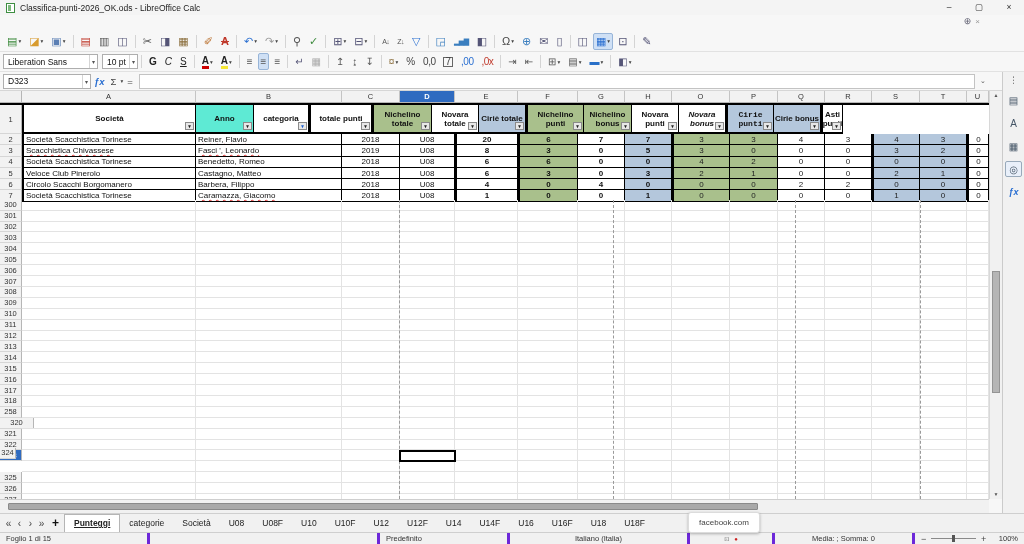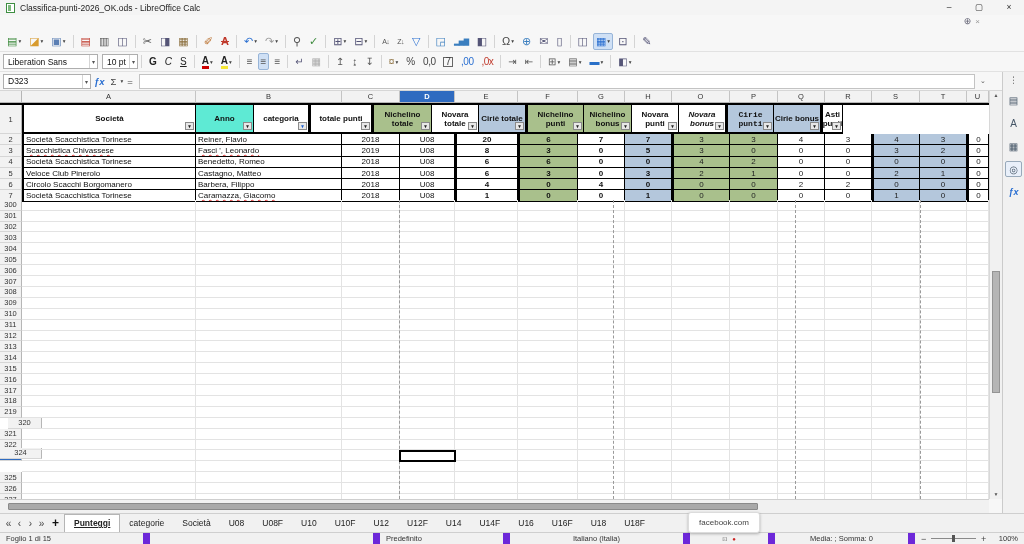--- a/index.html
+++ b/index.html
@@ -77,21 +77,21 @@
   .varrow.down{position:absolute;bottom:0;left:0;right:0}
   .vthumb{position:absolute;left:2px;right:2px;top:180px;height:122px;background:#b5b5b5;border:1px solid #949494}
   
   .tabbar{height:19px;display:flex;align-items:center;background:#f1f1f1;border-top:1px solid #cfcfcf;font-size:8.5px;padding-left:3px;position:relative}
   .tnav{width:11px;text-align:center;color:#444;font-size:10px;line-height:17px}
   .tadd{width:17px;text-align:center;font-weight:bold;font-size:12px;color:#111}
   .tab{padding:0 9px;line-height:17px;color:#222}
   .tab.active{background:#fff;font-weight:bold;text-decoration:underline;border:1px solid #b5b5b5;border-bottom:none}
   
   .statusbar{height:12px;display:flex;align-items:center;background:#f1f1f1;border-top:1px solid #cfcfcf;font-size:7.5px;color:#333}
-  .sseg{height:100%;display:flex;align-items:center;border-right:7px solid #6d28d9;padding:0 6px;overflow:hidden;white-space:nowrap}
+  .sseg{height:100%;display:flex;align-items:center;border-right:3px solid #6d28d9;padding:0 6px;overflow:hidden;white-space:nowrap}
   .zoomseg{border-right:none}
   .ztrack{width:48px;height:1px;background:#8a8a8a;position:relative;margin:0 5px}
   .zthumb{position:absolute;left:21px;top:-3px;width:3px;height:7px;background:#555}
   .zbtn{font-size:9px;color:#444}
   .modified{color:#cc2222;font-size:6px;margin-left:5px}
   .selmode{font-size:6px;color:#666}
   
   .tooltipbox{position:absolute;left:688px;top:512px;width:72px;height:21px;background:#fff;border:1px solid #dcdcdc;border-radius:3px;box-shadow:0 1px 3px rgba(0,0,0,.28);display:flex;align-items:center;justify-content:center;font-size:8px;color:#444;z-index:50}
   
   .sidebar{position:absolute;right:0;top:72px;width:22px;height:441px;background:#f1f1f1;border-left:1px solid #cbcbcb;display:flex;flex-direction:column;align-items:center;z-index:20}
@@ -736,26 +736,26 @@
         <div class="rh" style="position: absolute; left: 0px; top: 98.1px; width: 22px; height: 10.9px;">309</div>
         <div class="rh" style="position: absolute; left: 0px; top: 109px; width: 22px; height: 10.9px;">310</div>
         <div class="rh" style="position: absolute; left: 0px; top: 119.9px; width: 22px; height: 10.9px;">311</div>
         <div class="rh" style="position: absolute; left: 0px; top: 130.8px; width: 22px; height: 10.9px;">312</div>
         <div class="rh" style="position: absolute; left: 0px; top: 141.7px; width: 22px; height: 10.9px;">313</div>
         <div class="rh" style="position: absolute; left: 0px; top: 152.6px; width: 22px; height: 10.9px;">314</div>
         <div class="rh" style="position: absolute; left: 0px; top: 163.5px; width: 22px; height: 10.9px;">315</div>
         <div class="rh" style="position: absolute; left: 0px; top: 174.4px; width: 22px; height: 10.9px;">316</div>
         <div class="rh" style="position: absolute; left: 0px; top: 185.3px; width: 22px; height: 10.9px;">317</div>
         <div class="rh" style="position: absolute; left: 0px; top: 196.2px; width: 22px; height: 10.9px;">318</div>
-        <div class="rh" style="position: absolute; left: 0px; top: 207.1px; width: 22px; height: 10.9px;">219</div>
-        <div class="rh" style="position: absolute; left: 8px; top: 218px; width: 34px; height: 10.9px;">320</div>
+        <div class="rh" style="position: absolute; left: 0px; top: 207.1px; width: 22px; height: 10.9px;">258</div>
+        <div class="rh" style="position: absolute; left: 0px; top: 218px; width: 34px; height: 10.9px;">320</div>
         <div class="rh" style="position: absolute; left: 0px; top: 228.9px; width: 22px; height: 10.9px;">321</div>
         <div class="rh" style="position: absolute; left: 0px; top: 239.8px; width: 22px; height: 10.9px;">322</div>
         <div class="rh sel" style="position: absolute; left: 0px; top: 250.7px; width: 22px; height: 10.9px;">323</div>
-        <div class="rh" style="position: absolute; left: 0px; top: 248px; width: 42px; height: 10.9px;">324</div>
+        <div class="rh" style="position: absolute; left: 0px; top: 248px; width: 16px; height: 10.9px;">324</div>
         <div class="rh" style="position: absolute; left: 0px; top: 272.5px; width: 22px; height: 10.9px;">325</div>
         <div class="rh" style="position: absolute; left: 0px; top: 283.4px; width: 22px; height: 10.9px;">326</div>
         <div class="rh" style="position: absolute; left: 0px; top: 294.3px; width: 22px; height: 10.9px;">327</div>
         <div class="vline" style="left: 195px; top: 0px; bottom: 0px;"></div>
         <div class="vline" style="left: 341px; top: 0px; bottom: 0px;"></div>
         <div class="vline" style="left: 399px; top: 0px; bottom: 0px;"></div>
         <div class="vline" style="left: 454px; top: 0px; bottom: 0px;"></div>
         <div class="vline" style="left: 517px; top: 0px; bottom: 0px;"></div>
         <div class="vline" style="left: 577px; top: 0px; bottom: 0px;"></div>
         <div class="vline" style="left: 624px; top: 0px; bottom: 0px;"></div>

